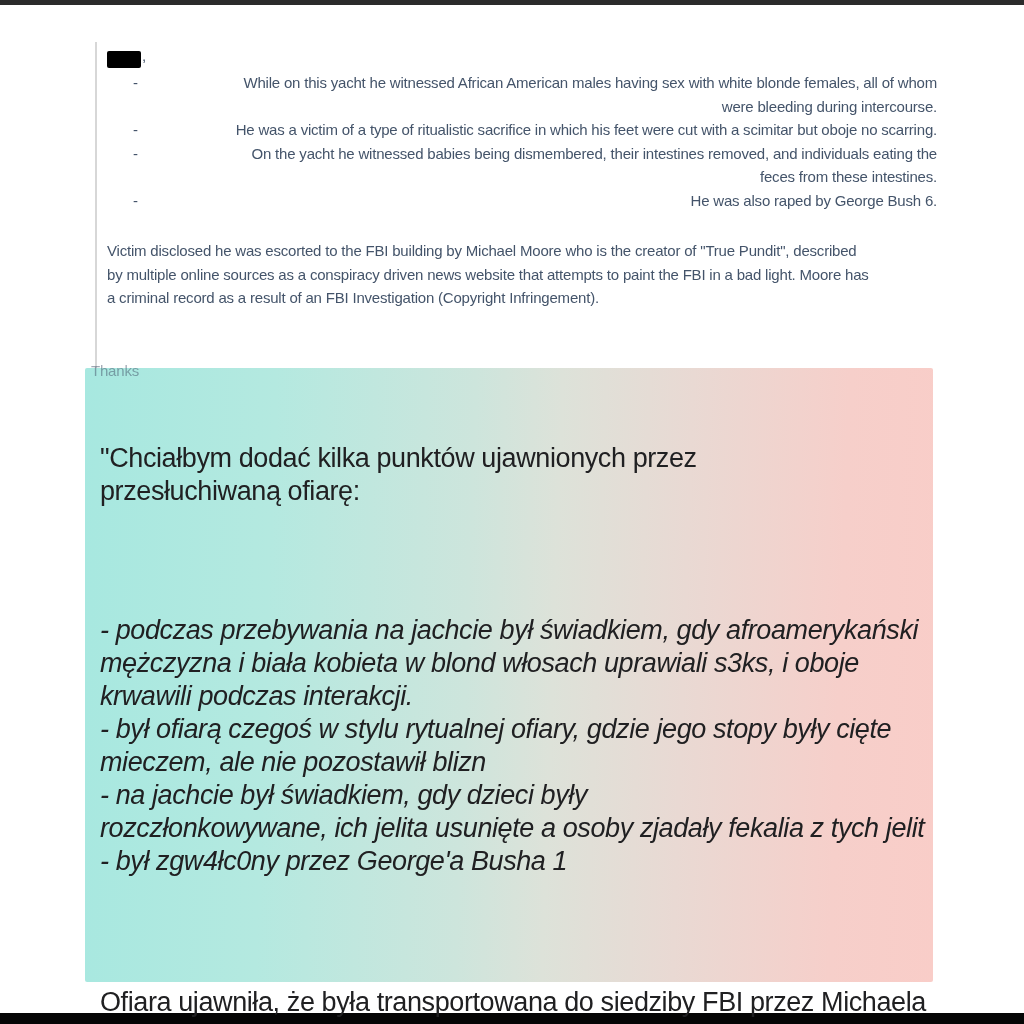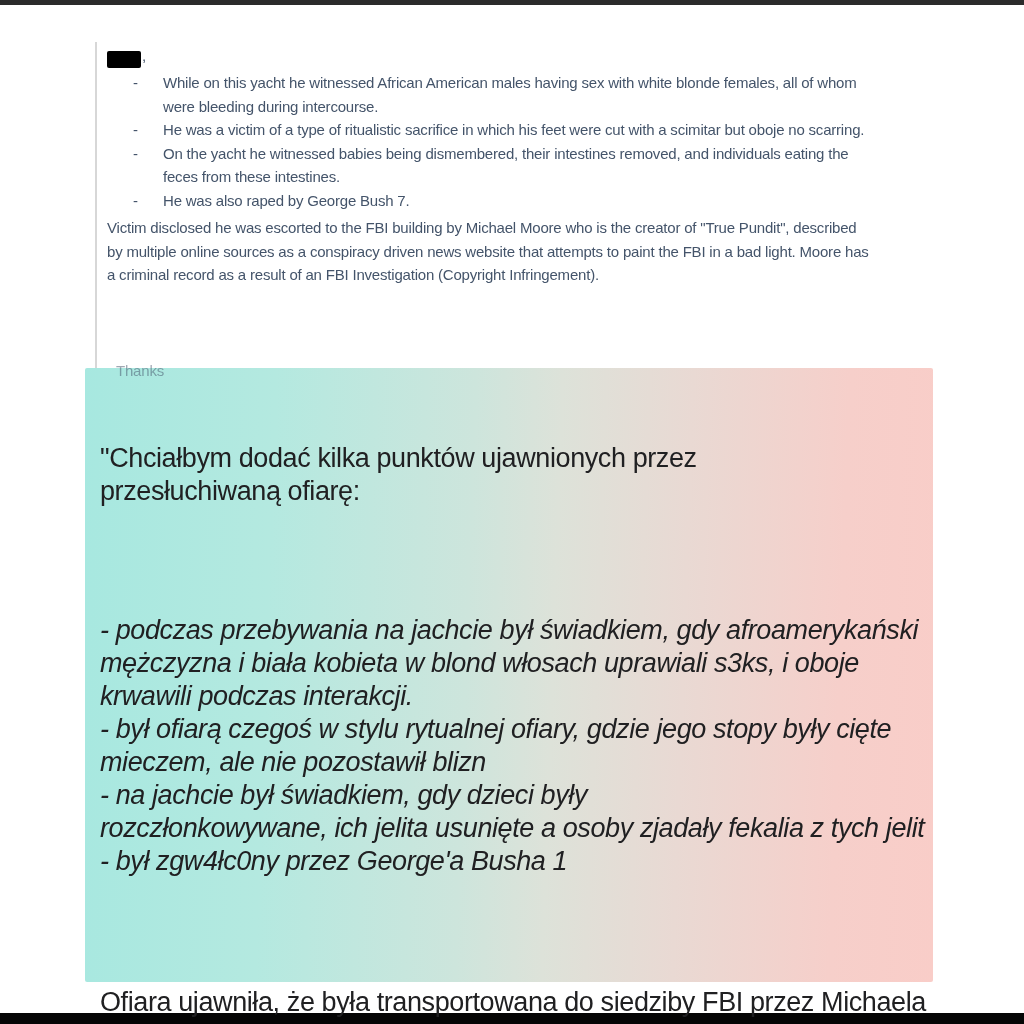--- a/index.html
+++ b/index.html
@@ -16,34 +16,34 @@
     position:absolute;left:107px;top:44px;width:830px;
     color:#44546a;font-size:15px;line-height:23.5px;letter-spacing:-0.2px;
     z-index:1;
   }
   .redaction-row{height:21px;margin-bottom:6px;}
   .redaction-box{display:inline-block;width:34px;height:17px;background:#000;border-radius:2px;vertical-align:bottom;}
   .redaction-comma{display:inline-block;margin-left:1px;}
   .pre{white-space:pre;}
   .bullet{display:flex;}
   .b-dash{width:56px;box-sizing:border-box;padding-left:26px;flex:none;}
-  .b-text{flex:1;white-space:pre;}
-  .email-paragraph{margin-top:4px;}
+  .b-text{flex:1;white-space:pre;text-align:right;}
+  .email-paragraph{margin-top:27px;}
   .email-closing{margin-top:12px;}
 
   
   .gradient-block{
     position:absolute;left:85px;top:368px;width:848px;height:614px;z-index:2;
     background:linear-gradient(92deg,
       #a7e8e0 0%, #b4e9e0 22%, #cde5dc 45%, #dde2d9 55%,
       #e9d9d3 70%, #f6cfca 88%, #f9cdc8 100%);
     border-radius:2px;
   }
   .signoff{
-    position:absolute;left:116px;top:362px;z-index:3;
+    position:absolute;left:91px;top:362px;z-index:3;
     color:#44546a;font-size:15px;opacity:0.5;letter-spacing:-0.2px;
   }
   .translation{
     position:absolute;left:100px;top:372px;width:832px;z-index:4;
     padding-top:4px;color:#202022;
     font-size:27px;line-height:33px;letter-spacing:-0.4px;
     white-space:pre;
   }
   .tr-intro{margin-bottom:40px;}
   .tr-bullets{margin-bottom:42px;font-style:italic;}
@@ -71,21 +71,21 @@
       <span class="b-dash">-</span>
       <span class="b-text">He was a victim of a type of ritualistic sacrifice in which his feet were cut with a scimitar but oboje no scarring.</span>
     </div>
     <div class="bullet">
       <span class="b-dash">-</span>
       <span class="b-text">On the yacht he witnessed babies being dismembered, their intestines removed, and individuals eating the
 feces from these intestines.</span>
     </div>
     <div class="bullet">
       <span class="b-dash">-</span>
-      <span class="b-text">He was also raped by George Bush 7.</span>
+      <span class="b-text">He was also raped by George Bush 6.</span>
     </div>
 
     <div class="email-paragraph pre">Victim disclosed he was escorted to the FBI building by Michael Moore who is the creator of "True Pundit", described
 by multiple online sources as a conspiracy driven news website that attempts to paint the FBI in a bad light. Moore has
 a criminal record as a result of an FBI Investigation (Copyright Infringement).</div>
   </div>
 
   <div class="gradient-block"></div>
 
   <div class="signoff">Thanks</div>

